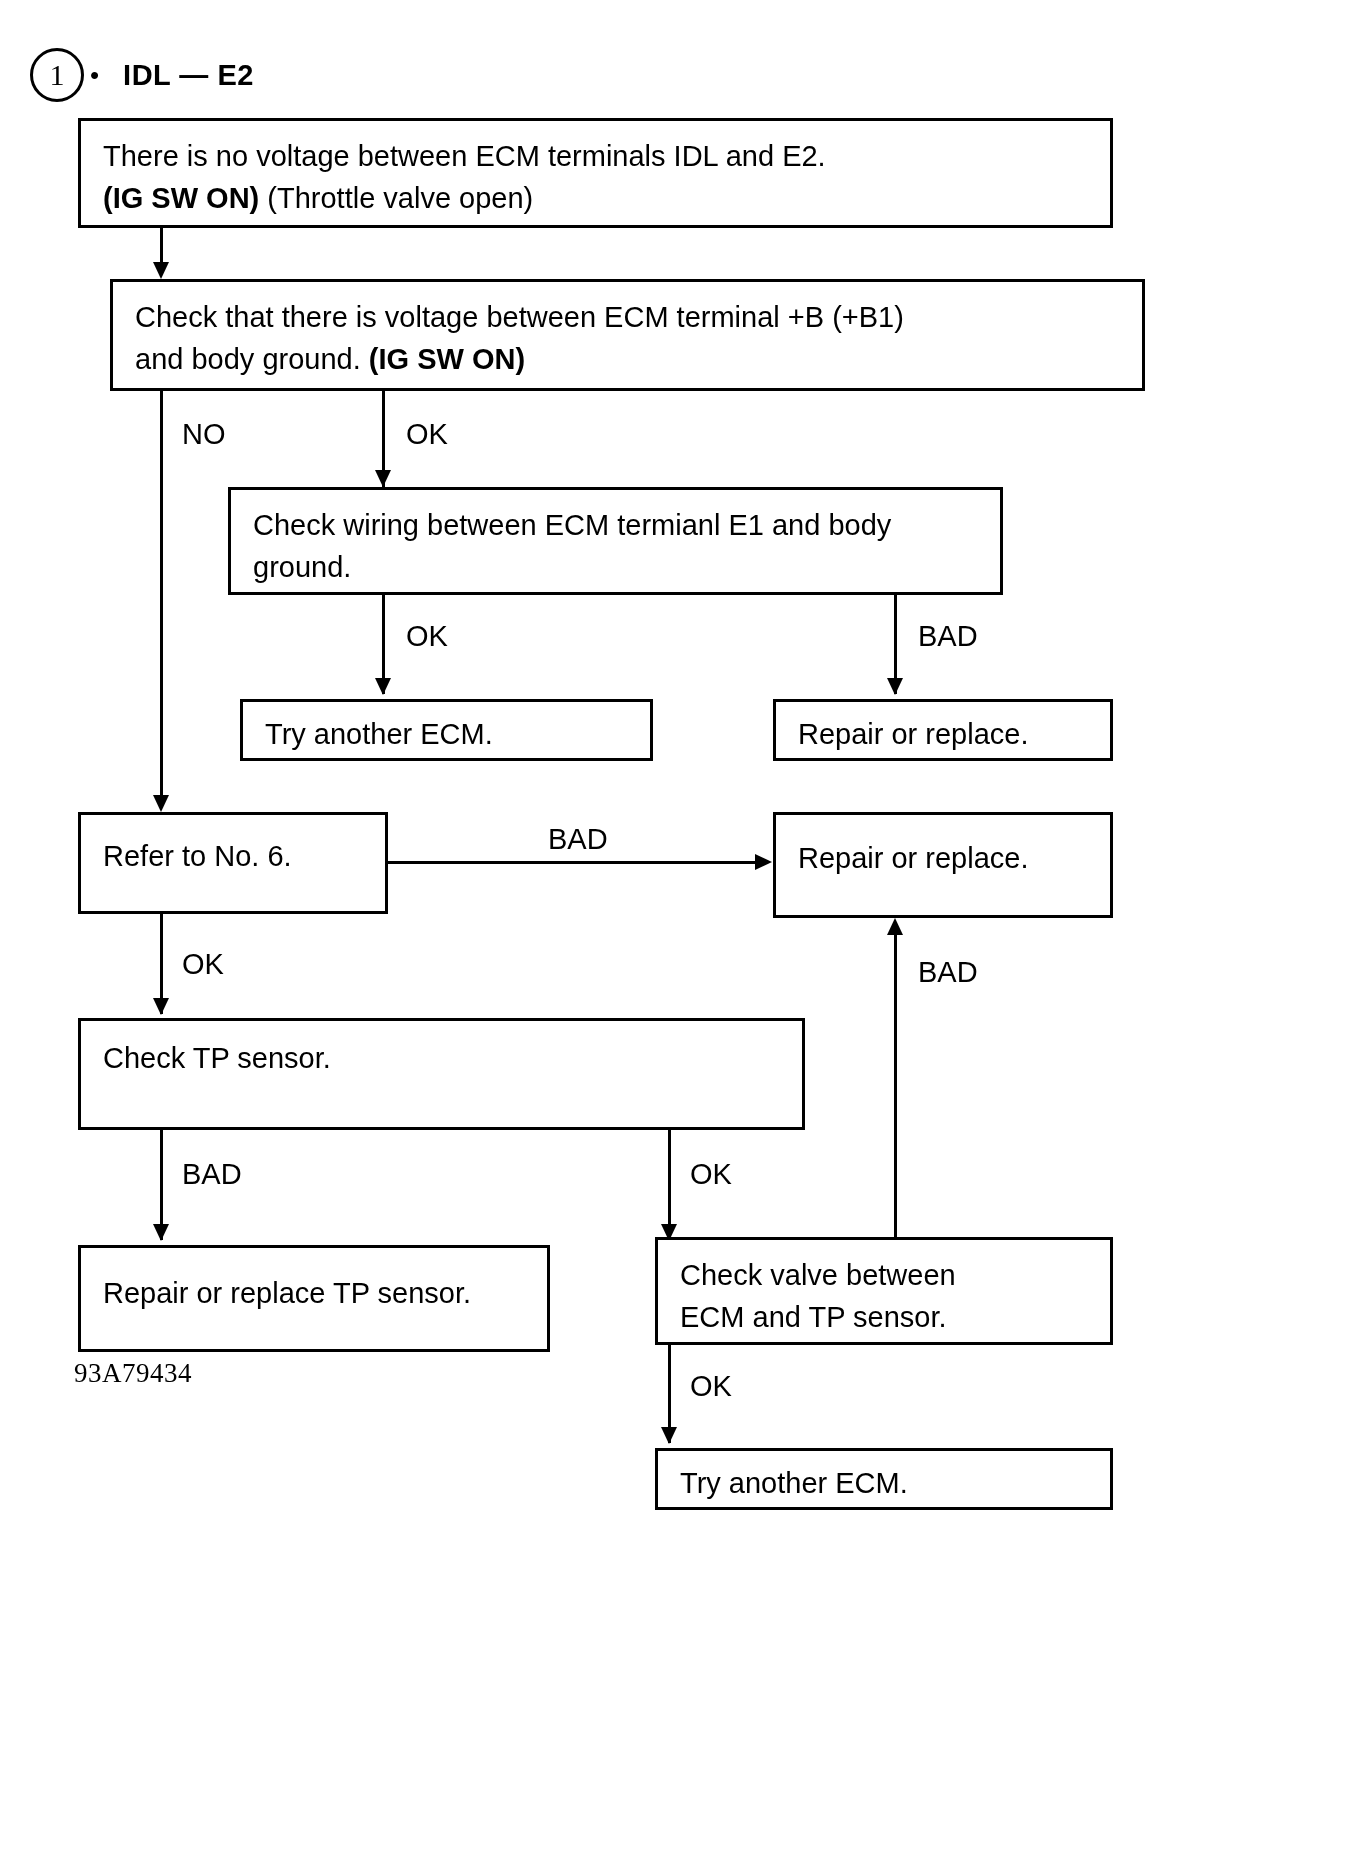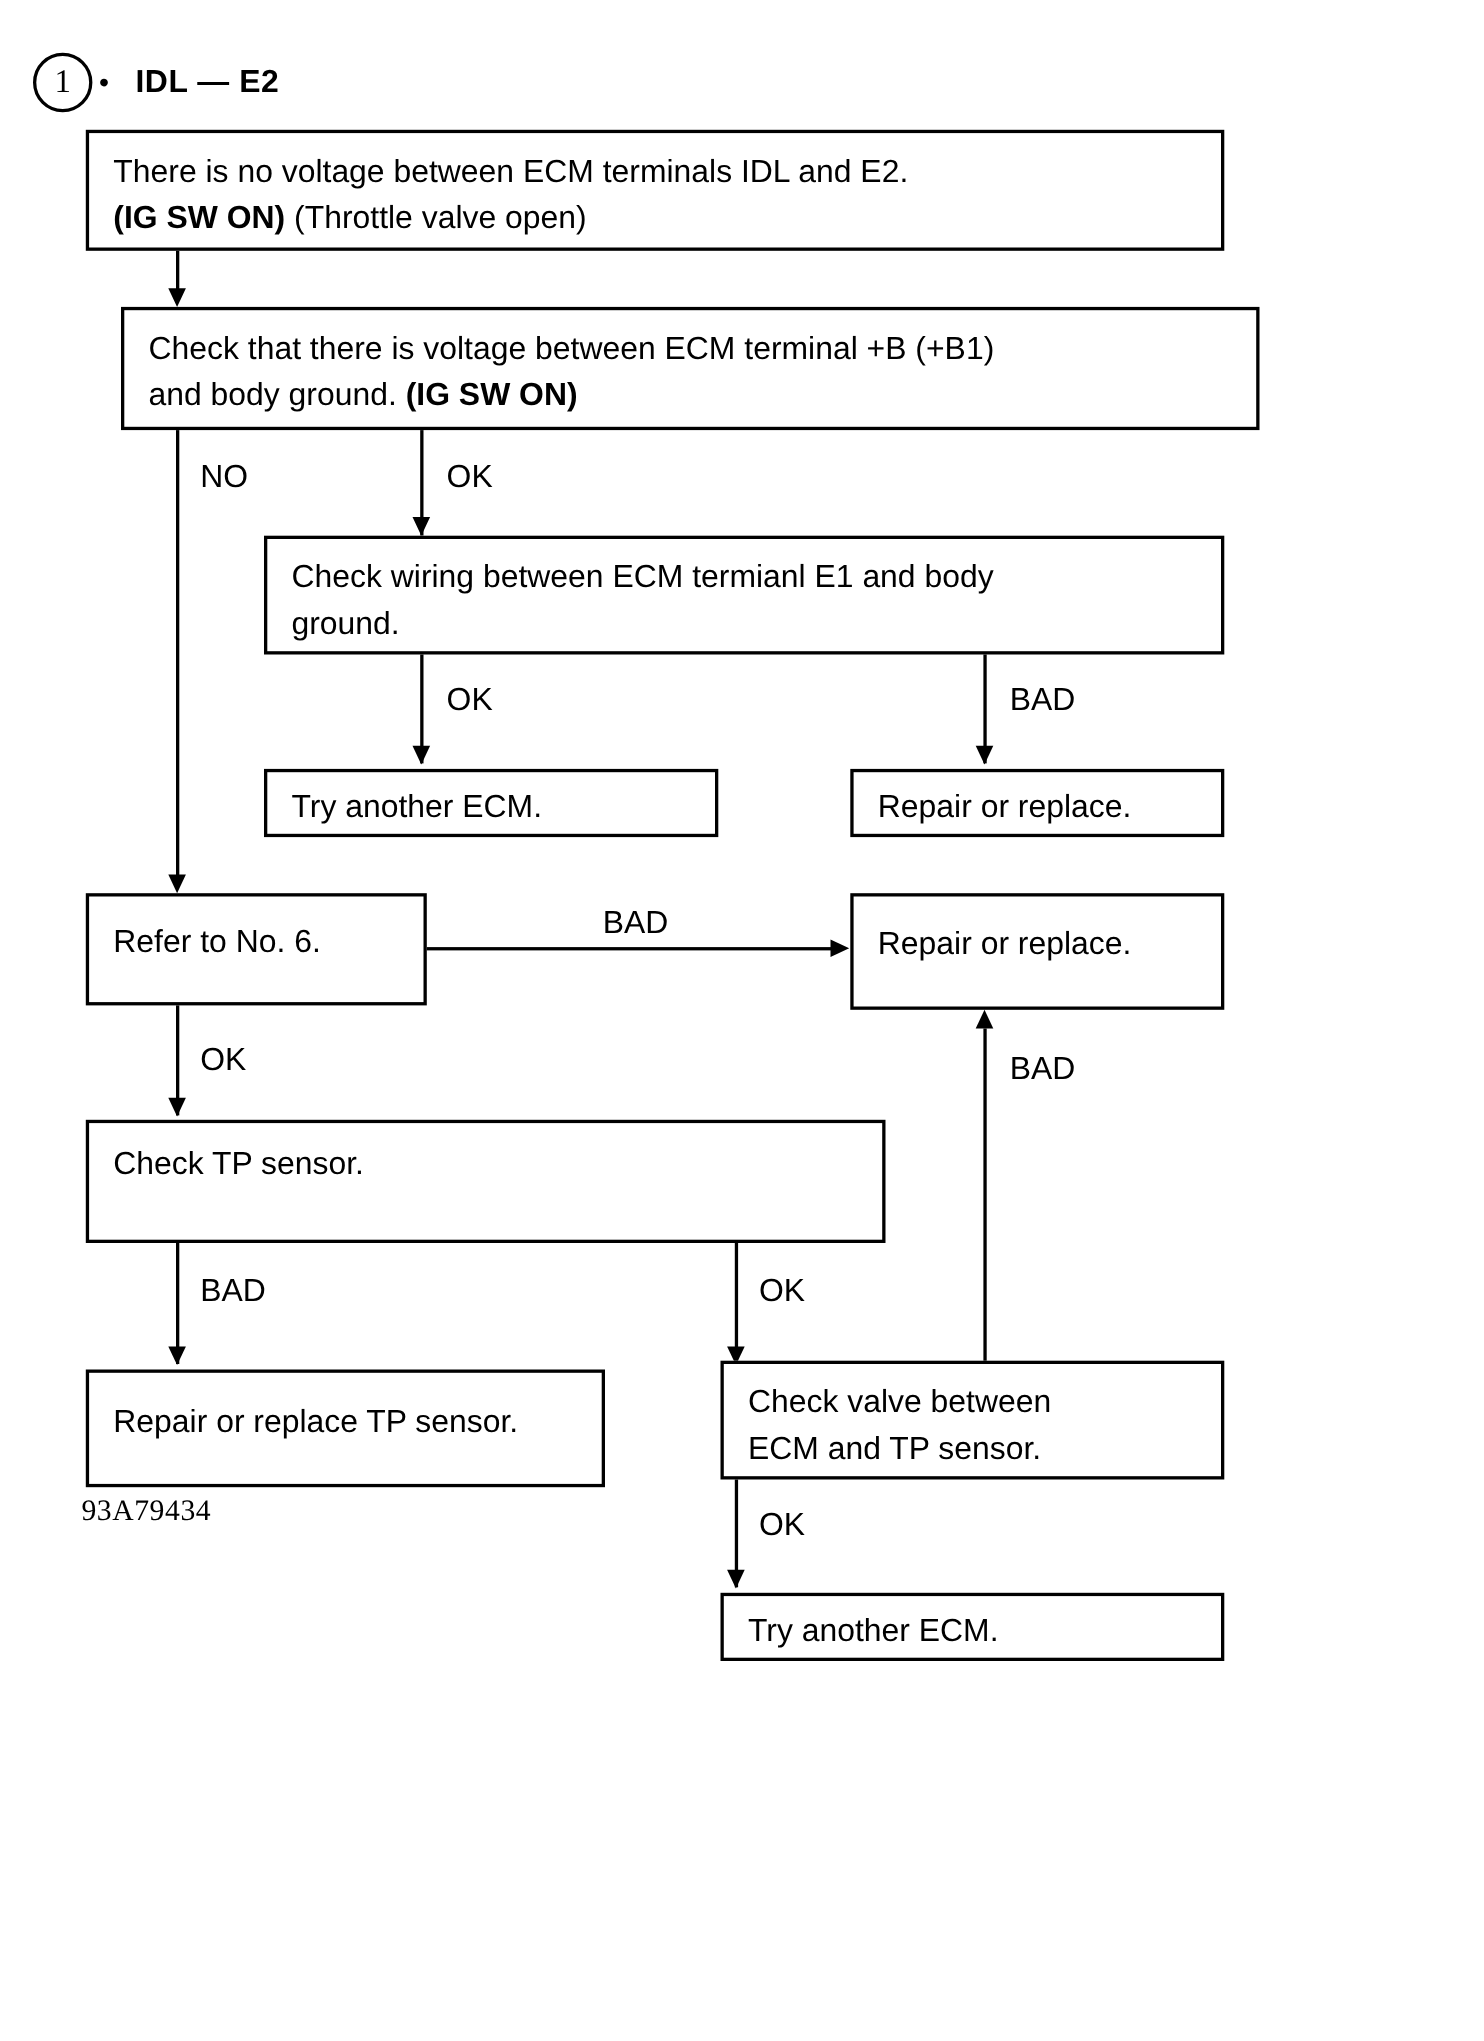--- a/index.html
+++ b/index.html
@@ -82,21 +82,21 @@
   </div>
 
   <div class="vline" style="left:160px;top:391px;height:411px;"></div>
   <div class="arrow-down" style="left:153px;top:795px;"></div>
   <div class="elabel" style="left:182px;top:420px;">NO</div>
 
   <div class="vline" style="left:382px;top:391px;height:96px;"></div>
   <div class="arrow-down" style="left:375px;top:470px;"></div>
   <div class="elabel" style="left:406px;top:420px;">OK</div>
 
-  <div class="box" style="left:240px;top:487px;width:873px;height:108px;">
+  <div class="box" style="left:228px;top:487px;width:775px;height:108px;">
     <div class="txt"><span>Check wiring between ECM termianl E1 and body</span><br><span>ground.</span></div>
   </div>
 
   <div class="vline" style="left:382px;top:595px;height:99px;"></div>
   <div class="arrow-down" style="left:375px;top:678px;"></div>
   <div class="elabel" style="left:406px;top:622px;">OK</div>
 
   <div class="vline" style="left:894px;top:595px;height:99px;"></div>
   <div class="arrow-down" style="left:887px;top:678px;"></div>
   <div class="elabel" style="left:918px;top:622px;">BAD</div>

